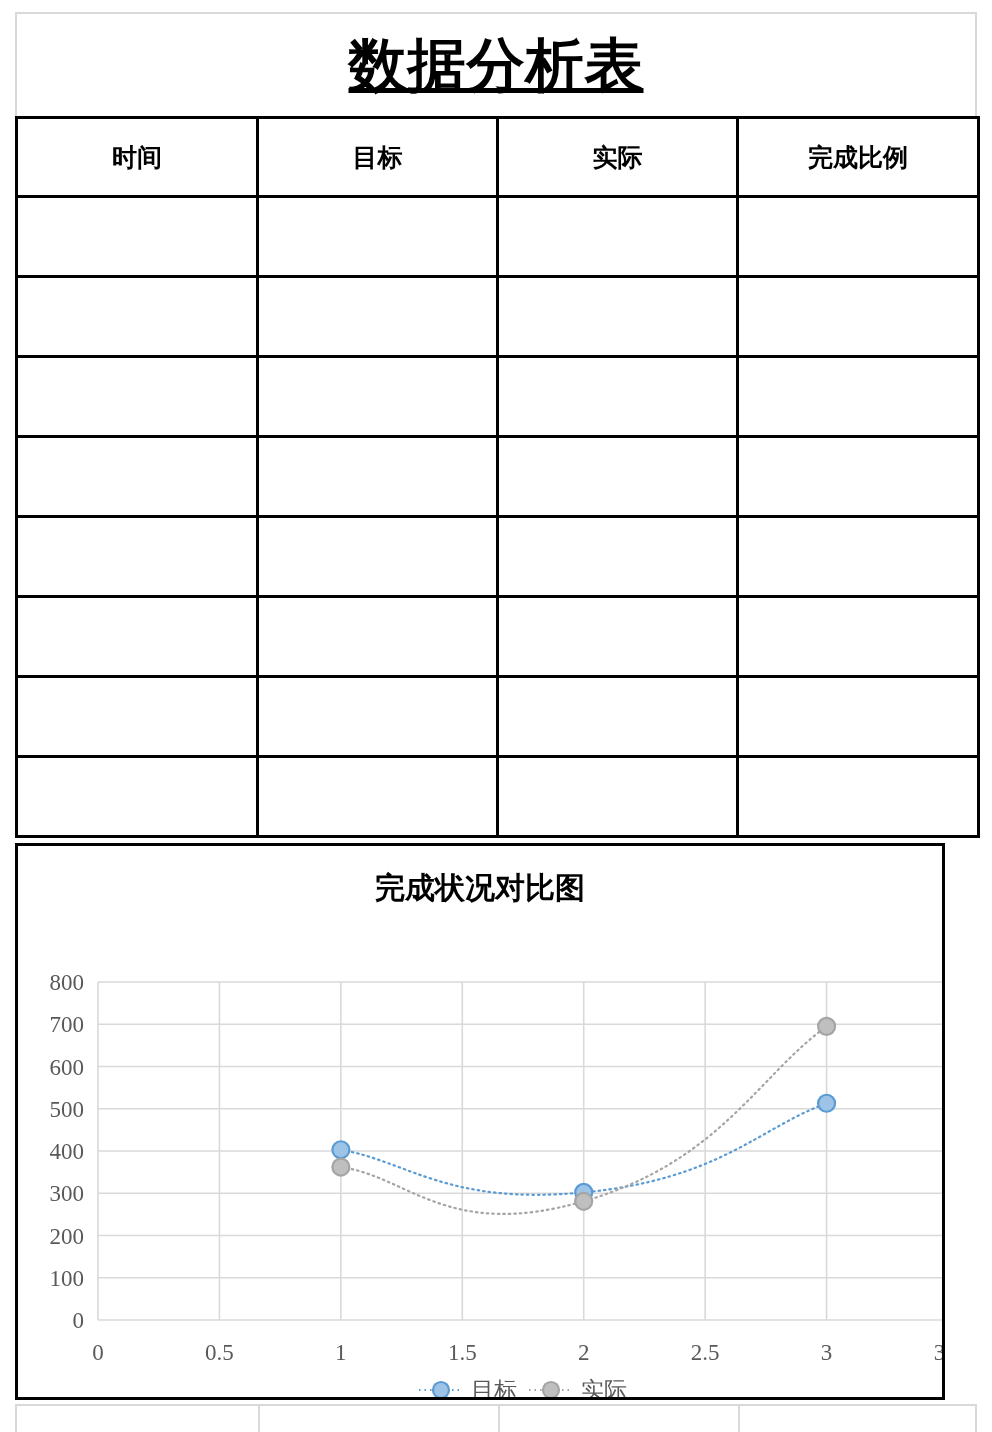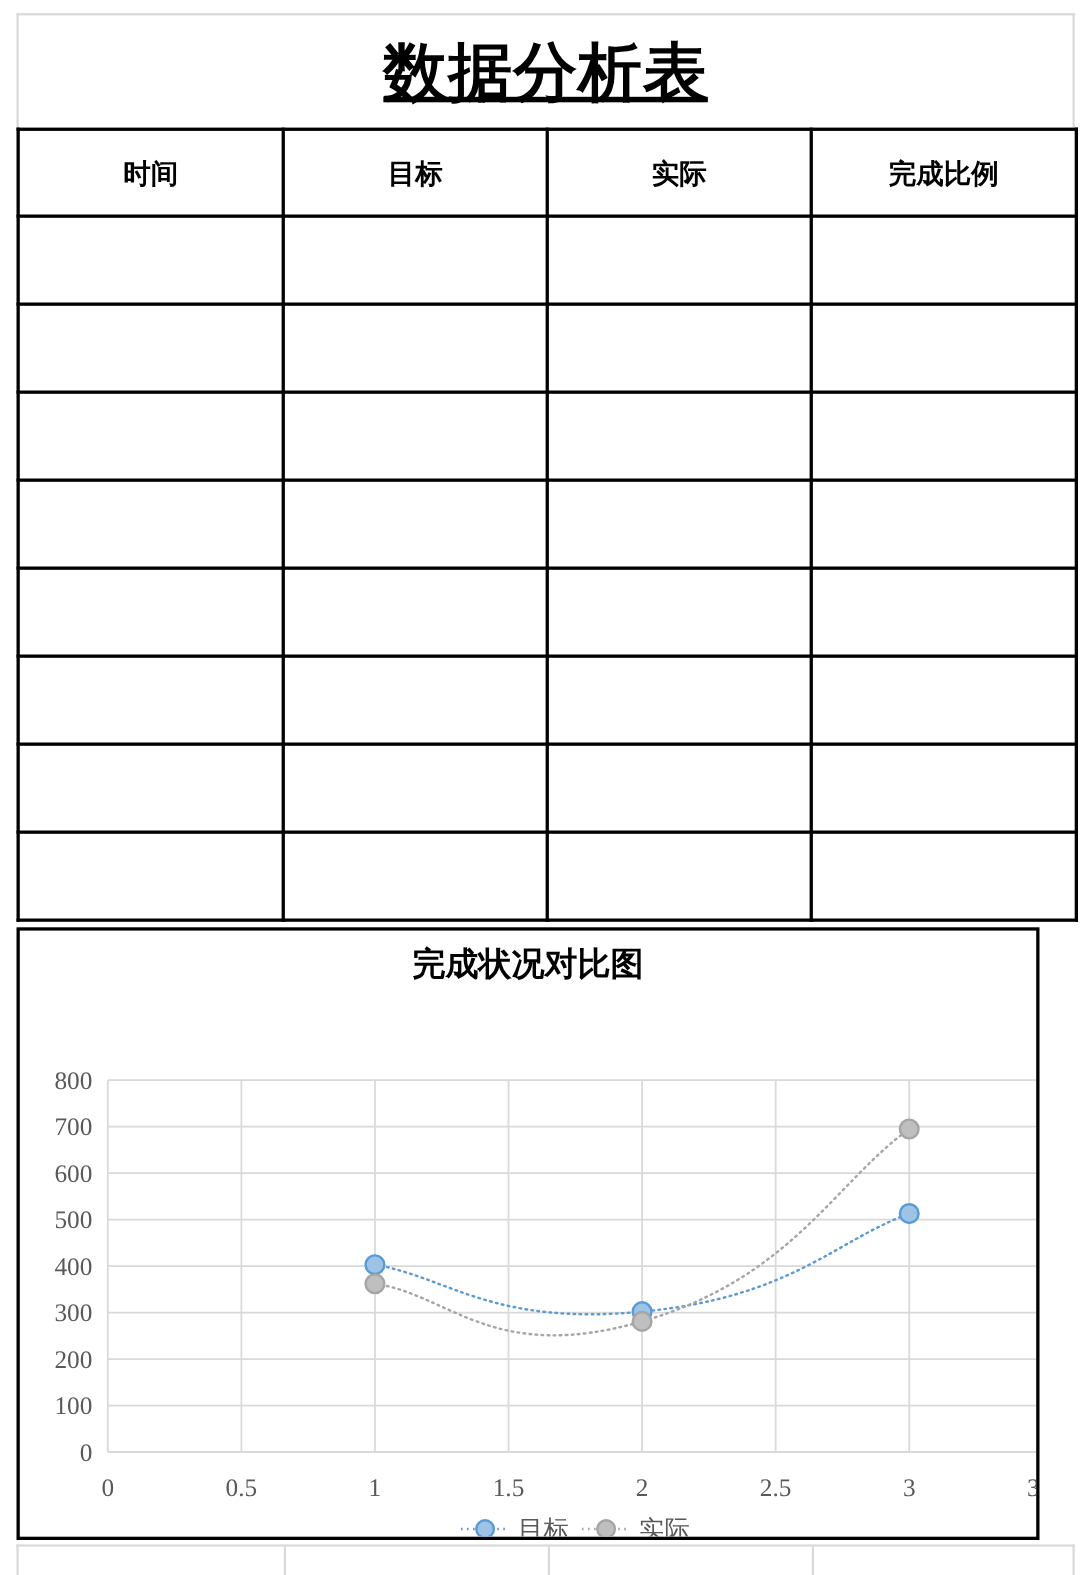--- a/index.html
+++ b/index.html
@@ -90,21 +90,21 @@
     width: 930px;
     height: 557px;
     box-sizing: border-box;
     border: 3px solid #000000;
     background: #ffffff;
     overflow: hidden;
   }
   .chart-title {
     position: absolute;
     left: 0;
-    top: 10px;
+    top: 22px;
     width: 100%;
     text-align: center;
     font-family: "DejaVu Sans", "Liberation Sans", sans-serif;
     font-size: 30px;
     font-weight: 700;
     color: #000000;
   }
   .chart-svg-wrap {
     position: absolute;
     left: 0;

